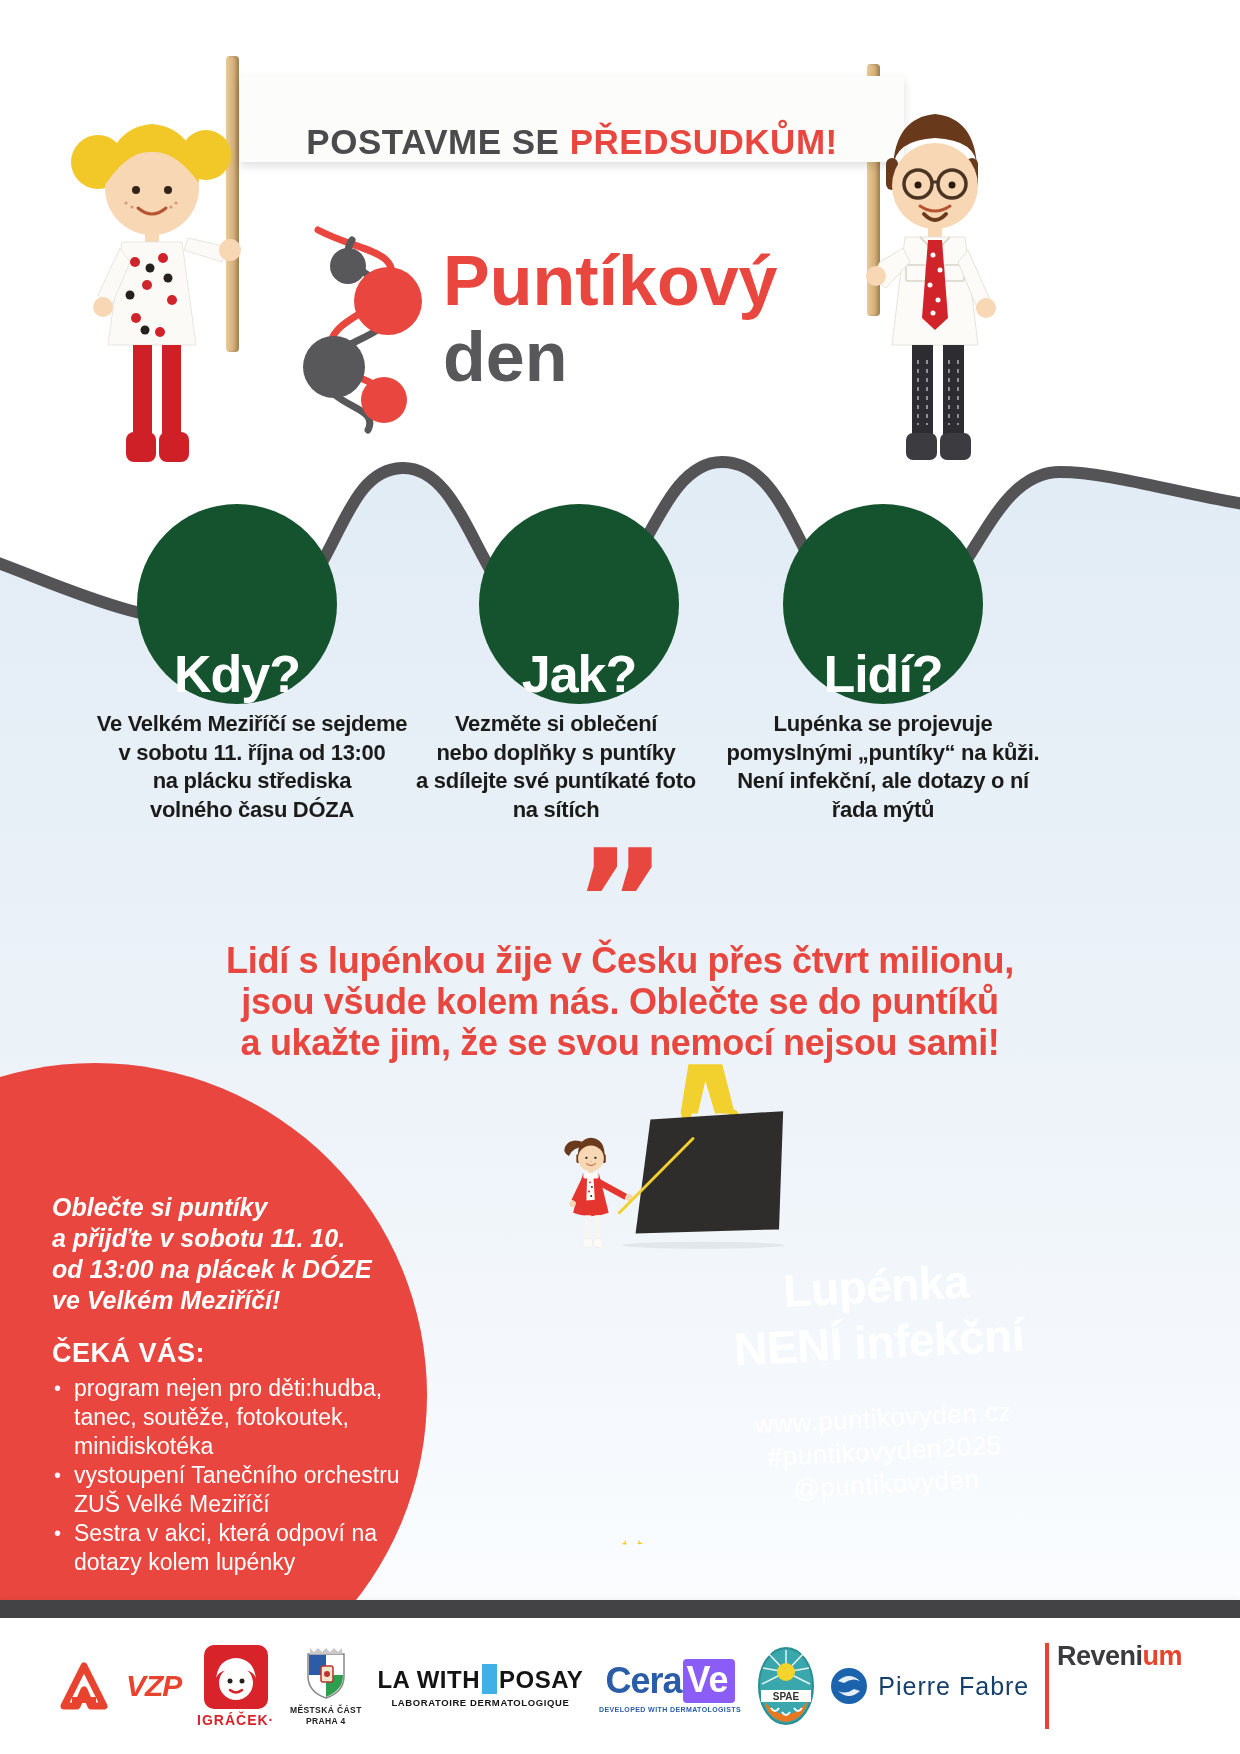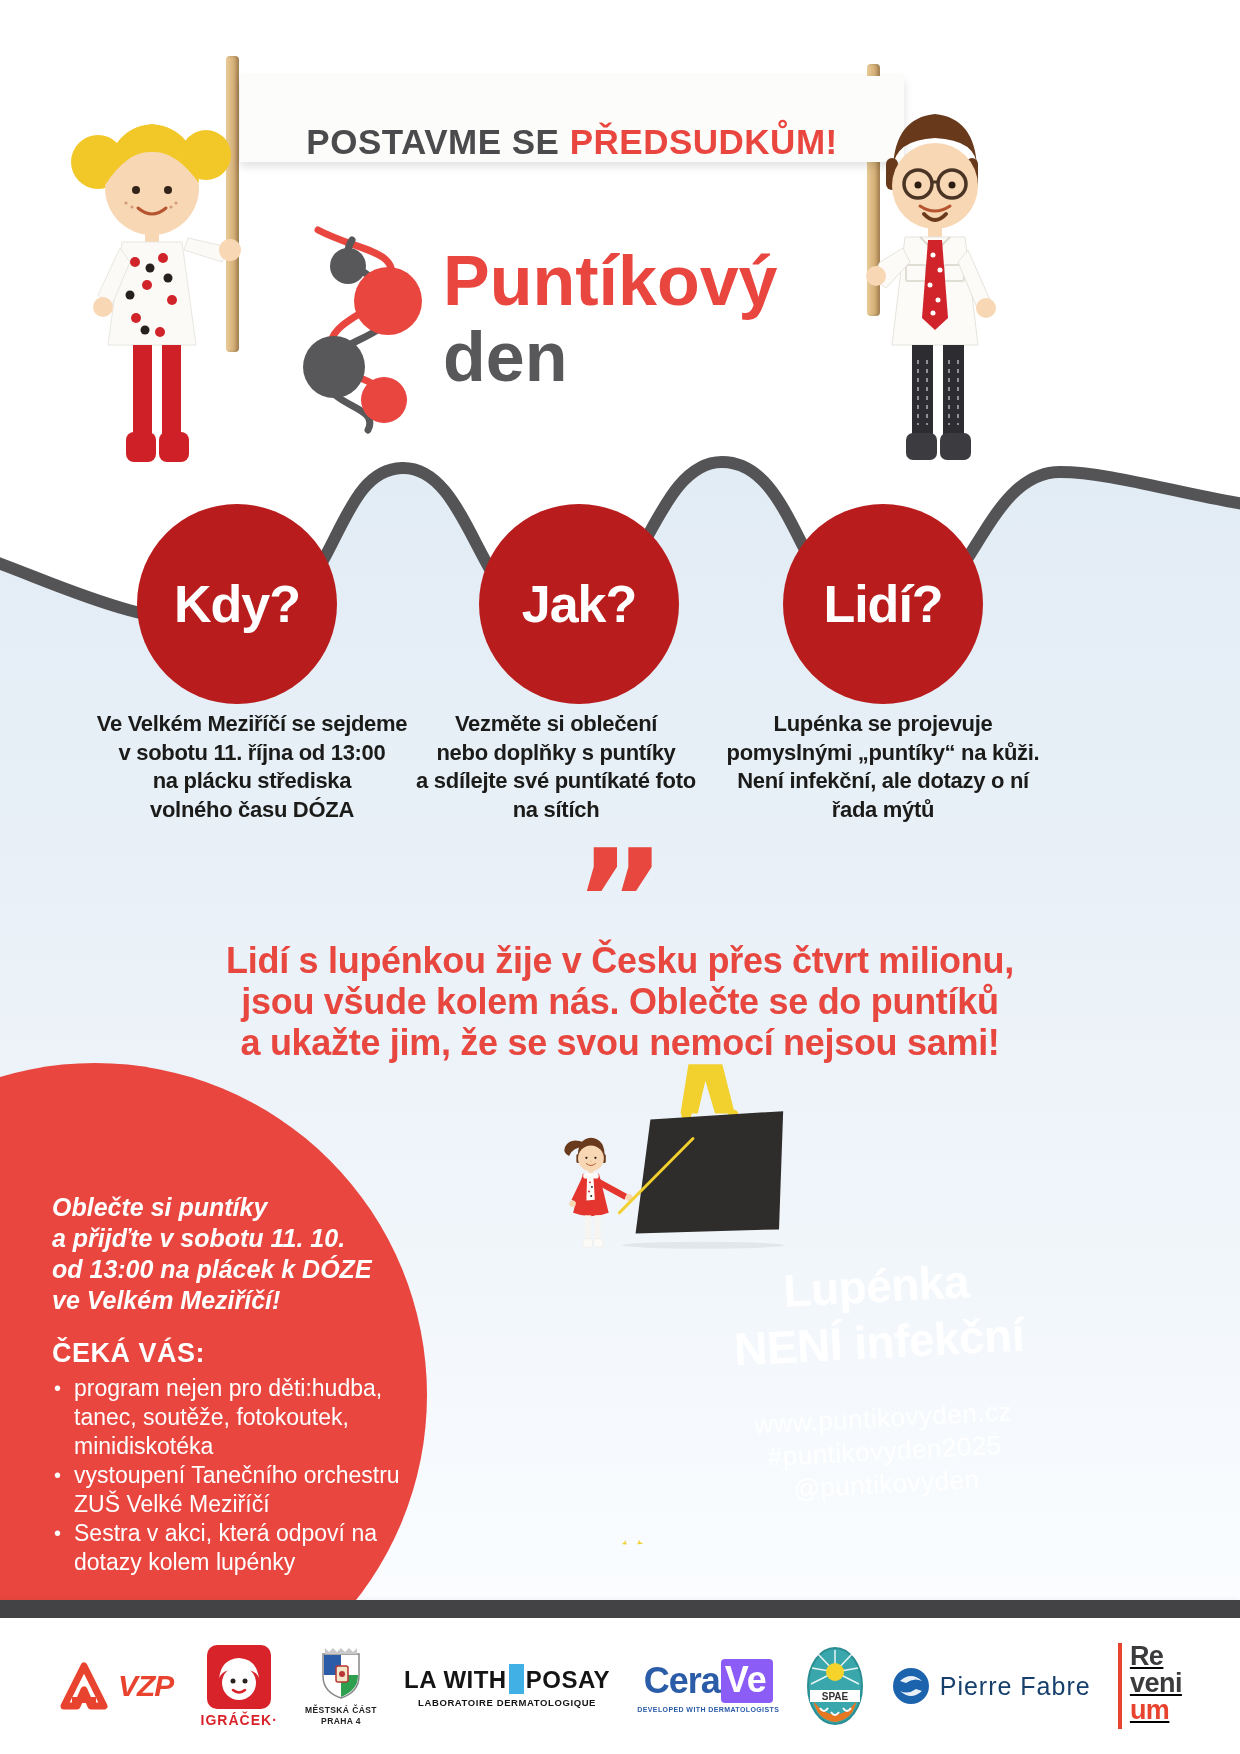--- a/index.html
+++ b/index.html
@@ -19,22 +19,22 @@
           box-shadow:0 4px 9px rgba(0,0,0,0.13);
           display:flex;align-items:flex-end;justify-content:center;}
   .banner-text{font-size:35px;font-weight:800;letter-spacing:0.5px;color:#4b4b4d;white-space:nowrap;}
   .banner-text .red{color:#e8463f;}
 
   
   .logo-title{left:443px;top:246px;font-size:70px;font-weight:700;color:#e8463f;letter-spacing:0px;line-height:1;}
   .logo-sub{left:443px;top:322px;font-size:70px;font-weight:700;color:#58585a;line-height:1;}
 
   
-  .q-circle{width:200px;height:200px;border-radius:50%;background:#b91c1c;
-            display:flex;align-items:center;justify-content:center;}
+  .q-circle{width:200px;height:200px;border-radius:50%;background:#14532d;
+            display:flex;align-items:flex-end;justify-content:center;}
   .q-circle span{color:#fff;font-size:52px;font-weight:800;letter-spacing:-1px;}
   .answer{width:360px;top:710px;text-align:center;font-size:22px;font-weight:700;
           color:#1b1b19;line-height:28.5px;letter-spacing:-0.3px;}
 
   
   .quote-mark{left:0;top:832px;width:100%;text-align:center;color:#e8473f;
               font-size:140px;font-weight:700;line-height:1;font-family:"DejaVu Sans",sans-serif;}
   .quote-text{left:0;top:940px;width:100%;text-align:center;color:#e8473f;
               font-size:36px;font-weight:700;line-height:41px;letter-spacing:-0.3px;}
 
@@ -50,37 +50,37 @@
   .board-title{font-size:46px;font-weight:800;line-height:56px;letter-spacing:-0.5px;}
   .board-links{margin-top:32px;font-size:26px;font-weight:400;line-height:33px;letter-spacing:0.5px;}
 
   
   .floor-bar{left:0;top:1600px;width:1240px;height:18px;background:#434244;
              box-shadow:0 4px 10px rgba(0,0,0,0.18);}
   .footer{left:0;top:1618px;width:1240px;height:136px;background:#ffffff;
           display:flex;align-items:center;justify-content:space-between;
           padding:0 58px;box-sizing:border-box;}
   .flogo{display:flex;flex-direction:column;align-items:center;justify-content:center;gap:3px;}
-  .vzp-wrap{display:flex;align-items:center;gap:8px;}
+  .vzp-wrap{display:flex;align-items:center;gap:16px;}
   .vzp-label{color:#e8432e;font-size:30px;font-weight:800;font-style:italic;letter-spacing:-1px;}
   .igracek-label{color:#d8232a;font-size:14px;font-weight:800;letter-spacing:1px;}
   .praha-label{font-size:8.5px;font-weight:700;color:#222;letter-spacing:0.4px;text-align:center;line-height:11px;}
   .lrp-row{position:relative;font-size:24px;font-weight:800;color:#141414;letter-spacing:0.5px;white-space:nowrap;}
   .lrp-blue{display:inline-block;width:15px;height:30px;background:#41b0e4;vertical-align:-6px;margin:0 2px;}
   .lrp-sub{font-size:9.5px;font-weight:600;color:#141414;letter-spacing:0.6px;}
   .cerave-row{display:flex;align-items:center;}
   .cerave-part1{color:#2b5ca8;font-size:36px;font-weight:700;letter-spacing:-1px;}
   .cerave-part2{color:#fff;background:#8b5cf6;font-size:36px;font-weight:700;
                 padding:0 6px 2px 4px;border-radius:4px;margin-left:1px;}
   .cerave-sub{font-size:7px;font-weight:700;color:#2b5ca8;letter-spacing:0.4px;}
   .pf-wrap{display:flex;align-items:center;gap:10px;}
   .pf-label{color:#173f6b;font-size:25px;font-weight:500;letter-spacing:1px;white-space:nowrap;}
   .rev-wrap{display:flex;gap:8px;}
   .rev-bar{width:4px;height:86px;background:#e8432e;}
-  .rev-lines{display:flex;flex-direction:column;justify-content:flex-start;text-decoration:underline;}
+  .rev-lines{display:flex;flex-direction:row;justify-content:center;}
   .rev-lines span{font-size:27px;font-weight:700;line-height:27px;color:#3b3b3d;letter-spacing:-0.5px;}
   .rev-lines .rev-um{color:#e8432e;}
 </style>
 </head>
 <body>
 
 <div class="poster">
 
   <svg class="abs" style="left:0;top:0;" width="1240" height="1754" viewBox="0 0 1240 1754">
     <defs>

